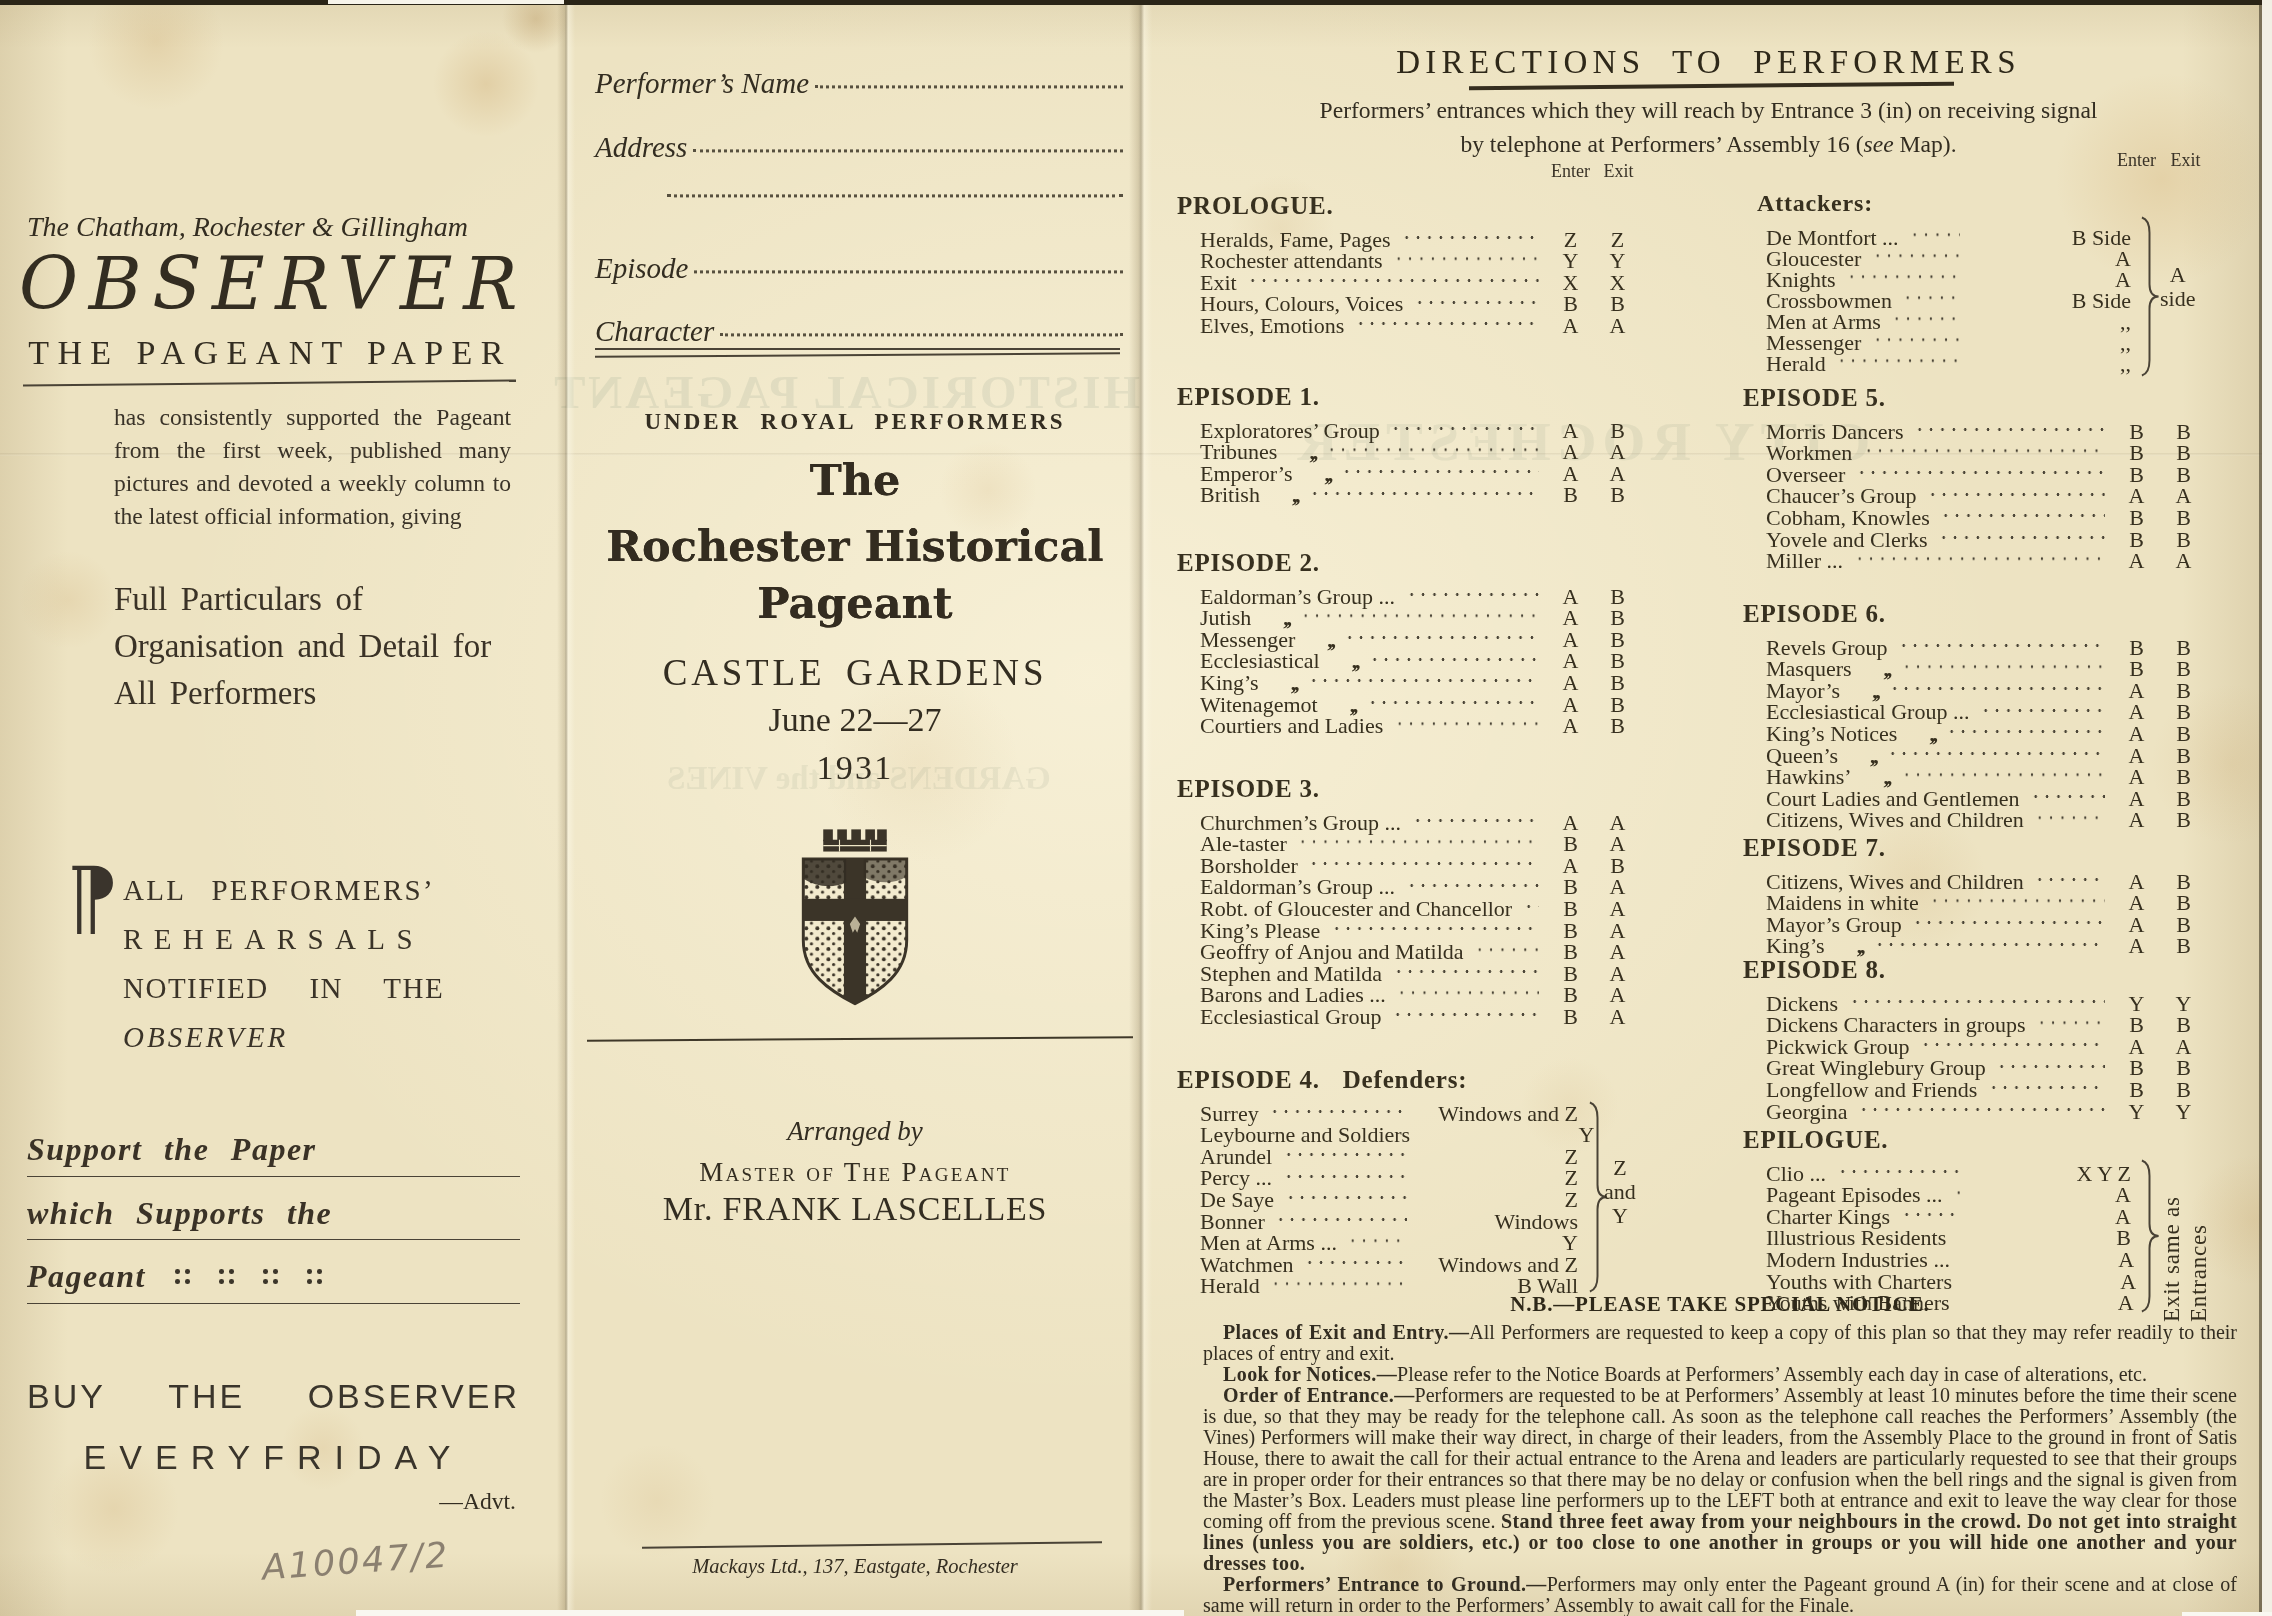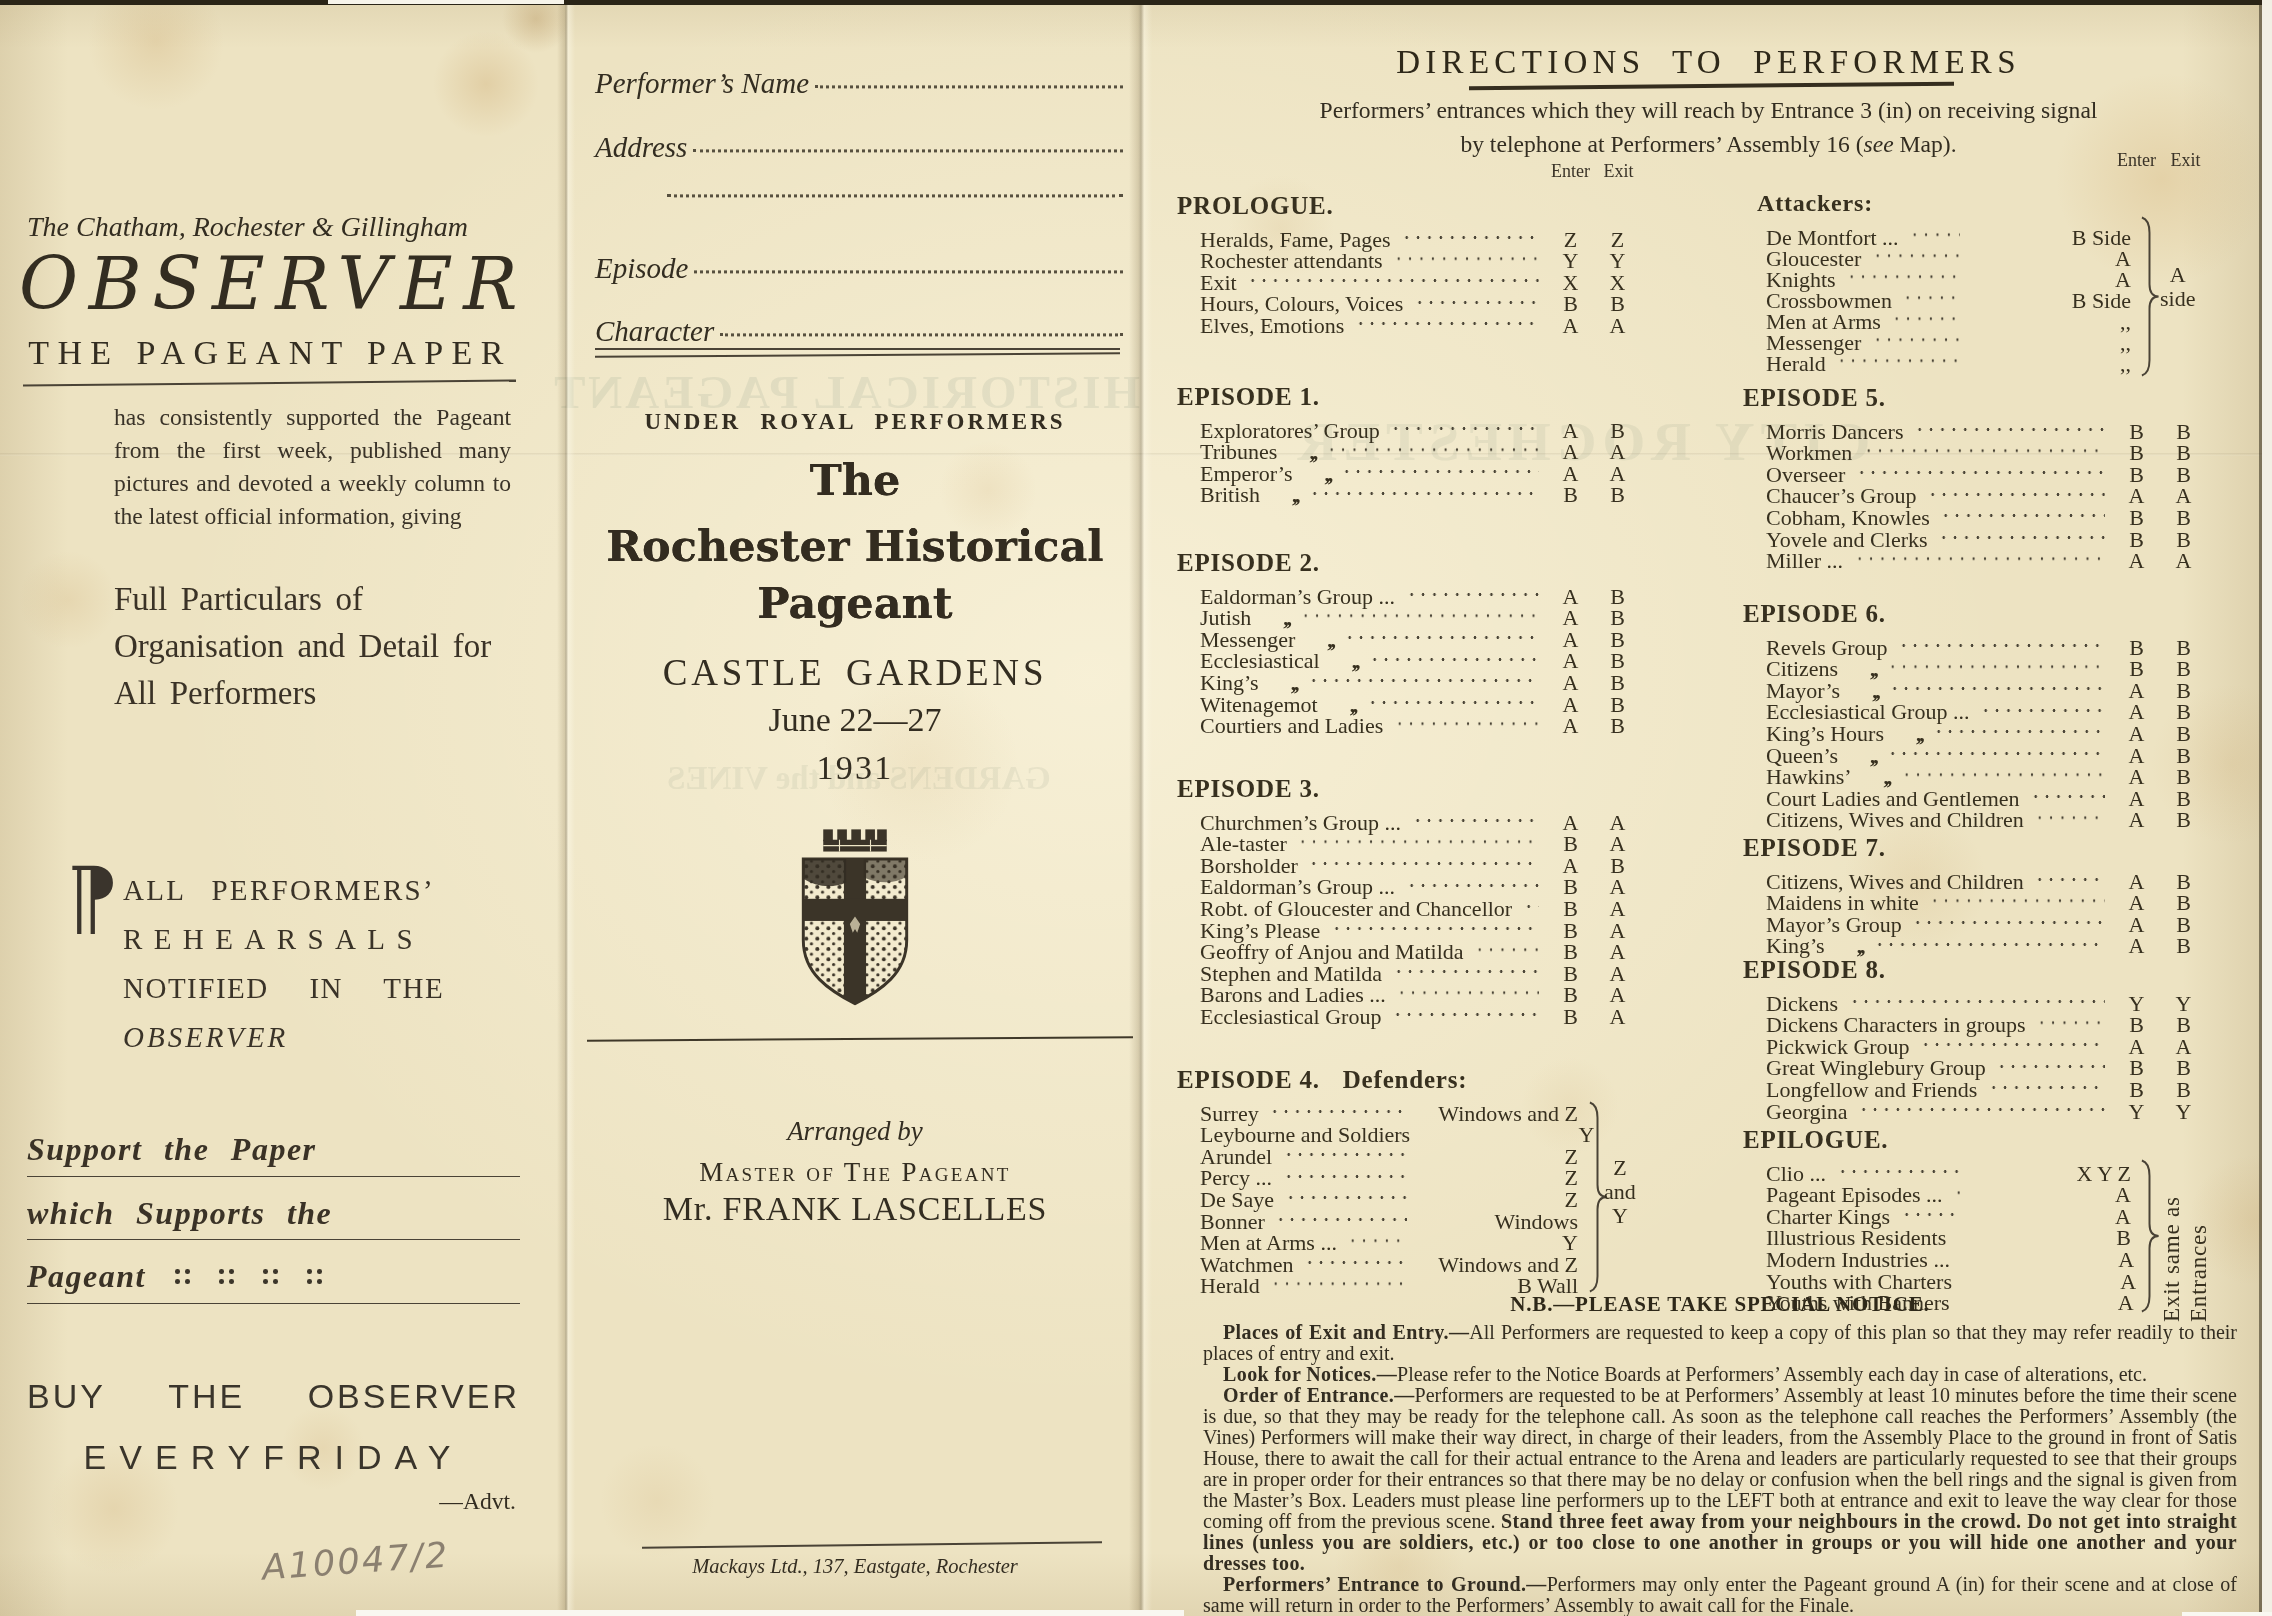--- a/index.html
+++ b/index.html
@@ -632,41 +632,41 @@
       <div class="sect c-right s-episode6" style="left: 599px; top: 600px;">
         <h3><span>EPISODE 6.</span></h3>
         <div class="rows">
           <div class="trow">
             <span class="rname">Revels Group</span>
             <span class="dots"></span>
             <span class="colL">B</span>
             <span class="colL">B</span>
           </div>
           <div class="trow">
-            <span class="rname">Citizens</span>
+            <span class="rname">Masquers</span>
             <span class="ditto">,,</span>
             <span class="dots"></span>
             <span class="colL">B</span>
             <span class="colL">B</span>
           </div>
           <div class="trow">
             <span class="rname">Mayor’s</span>
             <span class="ditto">,,</span>
             <span class="dots"></span>
             <span class="colL">A</span>
             <span class="colL">B</span>
           </div>
           <div class="trow">
             <span class="rname">Ecclesiastical Group ...</span>
             <span class="dots"></span>
             <span class="colL">A</span>
             <span class="colL">B</span>
           </div>
           <div class="trow">
-            <span class="rname">King’s Hours</span>
+            <span class="rname">King’s Notices</span>
             <span class="ditto">,,</span>
             <span class="dots"></span>
             <span class="colL">A</span>
             <span class="colL">B</span>
           </div>
           <div class="trow">
             <span class="rname">Queen’s</span>
             <span class="ditto">,,</span>
             <span class="dots"></span>
             <span class="colL">A</span>

